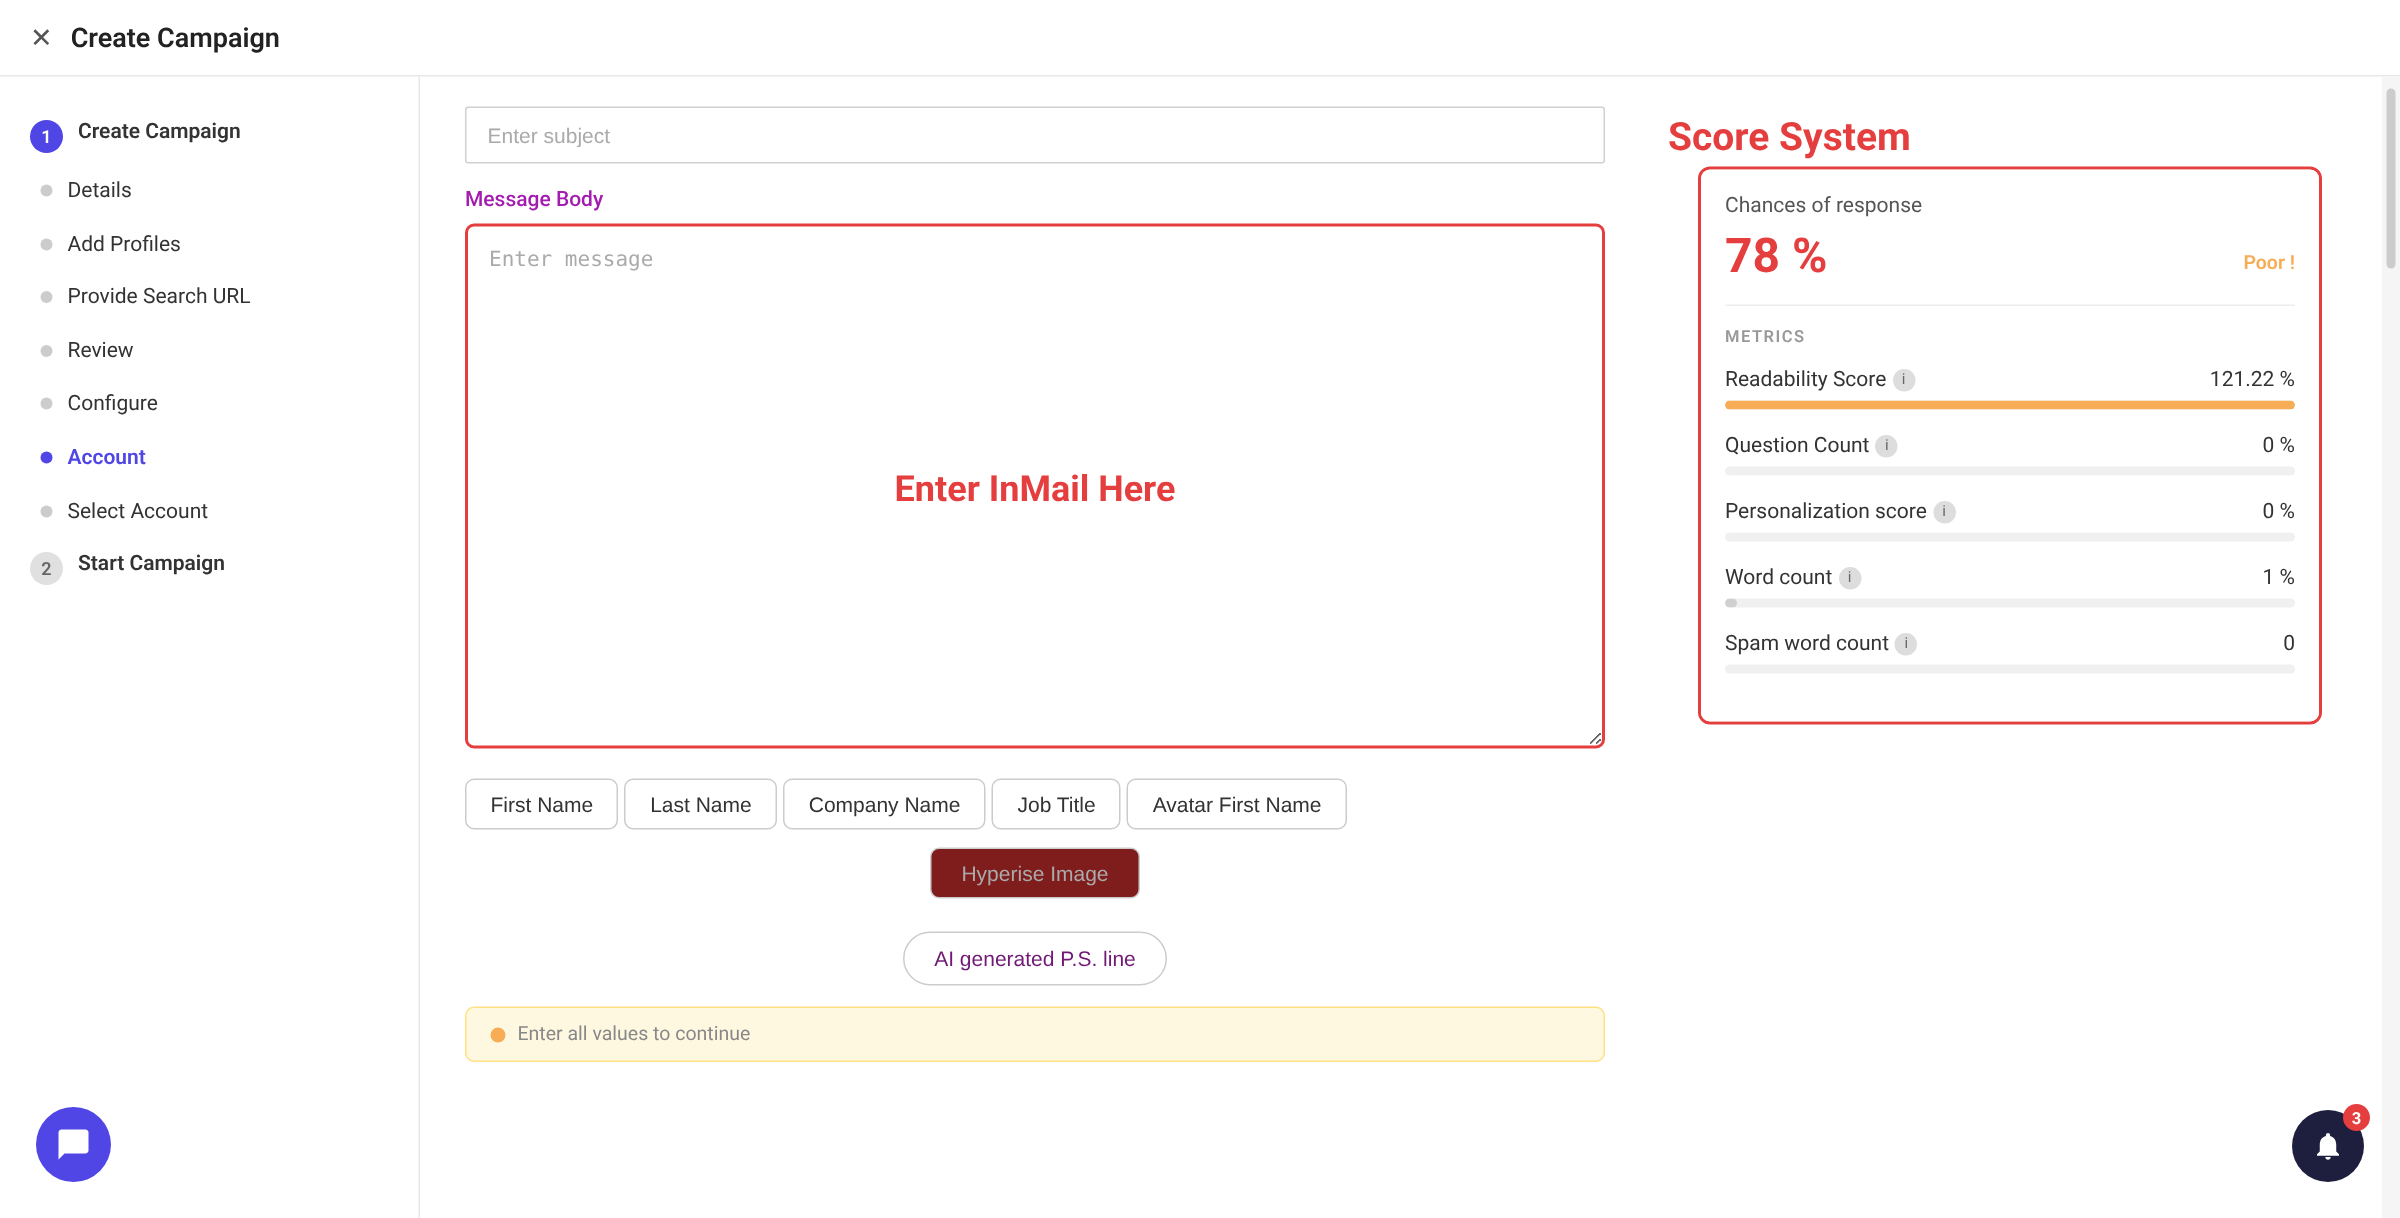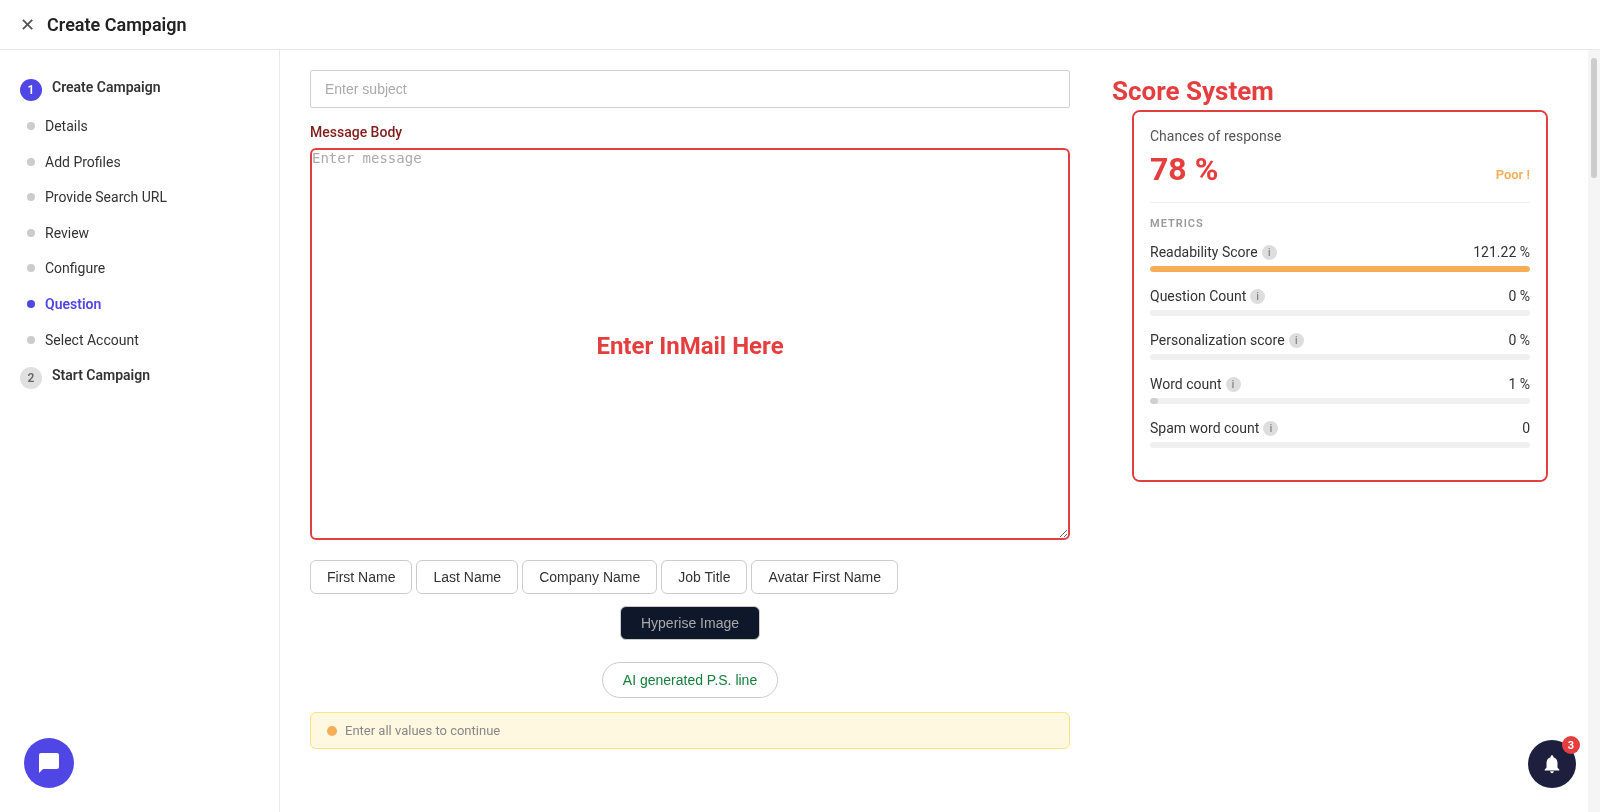--- a/index.html
+++ b/index.html
@@ -35,46 +35,46 @@
     .content-area { flex: 1; padding: 20px 30px; overflow-y: auto; }
 
     
     .subject-input {
       width: 100%; max-width: 760px; padding: 10px 14px; border: 1px solid #d0d0d0; border-radius: 2px;
       font-size: 14px; color: #333; outline: none;
     }
     .subject-input::placeholder { color: #aaa; }
 
     
-    .message-body-label { font-size: 14px; font-weight: 500; color: #7f1d1d; margin: 16px 0 8px; }
+    .message-body-label { font-size: 14px; font-weight: 500; color: #a21caf; margin: 16px 0 8px; }
     .message-body-wrapper { position: relative; max-width: 760px; }
     .message-textarea {
-      width: 100%; height: 392px; border: 2px solid #e53e3e; border-radius: 6px;
+      width: 100%; height: 350px; padding: 14px; border: 2px solid #e53e3e; border-radius: 6px;
       font-size: 14px; color: #333; resize: both; outline: none;
     }
     .message-textarea::placeholder { color: #aaa; }
     .inmail-placeholder {
       position: absolute; top: 50%; left: 50%; transform: translate(-50%, -50%);
       color: #e53e3e; font-size: 24px; font-weight: 700; pointer-events: none; white-space: nowrap;
     }
 
     
     .token-row { display: flex; flex-wrap: wrap; gap: 4px; margin-top: 16px; max-width: 760px; }
     .token-btn {
       padding: 8px 16px; border: 1px solid #ccc; border-radius: 6px; background: #fff;
       font-size: 14px; color: #333; cursor: pointer;
     }
     .token-btn-disabled {
-      padding: 8px 20px; border: 1px solid #ccc; border-radius: 6px; background: #0f172a;
+      padding: 8px 20px; border: 1px solid #ccc; border-radius: 6px; background: #7f1d1d;
       font-size: 14px; color: #aaa; cursor: default;
     }
     .ai-ps-btn {
       display: block; margin: 12px auto 0; max-width: 760px;
       padding: 9px 20px; border: 1px solid #ccc; border-radius: 20px; background: #fff;
-      font-size: 14px; color: #15803d; cursor: pointer; text-align: center;
+      font-size: 14px; color: #701a75; cursor: pointer; text-align: center;
     }
 
     
     .warning-bar {
       margin-top: 14px; max-width: 760px; background: #fff8e1; border: 1px solid #ffe082;
       border-radius: 6px; padding: 10px 16px; font-size: 13px; color: #888; display: flex; align-items: center; gap: 8px;
     }
     .warning-dot { width: 10px; height: 10px; border-radius: 50%; background: #f6ad55; flex-shrink: 0; }
 
     
@@ -167,21 +167,21 @@
       <span class="sidebar-label">Review</span>
     </div>
 
     <div class="sidebar-item">
       <div class="sidebar-dot"></div>
       <span class="sidebar-label">Configure</span>
     </div>
 
     <div class="sidebar-item">
       <div class="sidebar-dot sidebar-dot-blue"></div>
-      <span class="sidebar-label sidebar-label-active">Question</span>
+      <span class="sidebar-label sidebar-label-active">Account</span>
     </div>
 
     <div class="sidebar-item">
       <div class="sidebar-dot"></div>
       <span class="sidebar-label">Select Account</span>
     </div>
 
     <div class="sidebar-item">
       <div class="sidebar-step-badge badge-gray">2</div>
       <span class="sidebar-label sidebar-label-bold">Start Campaign</span>

